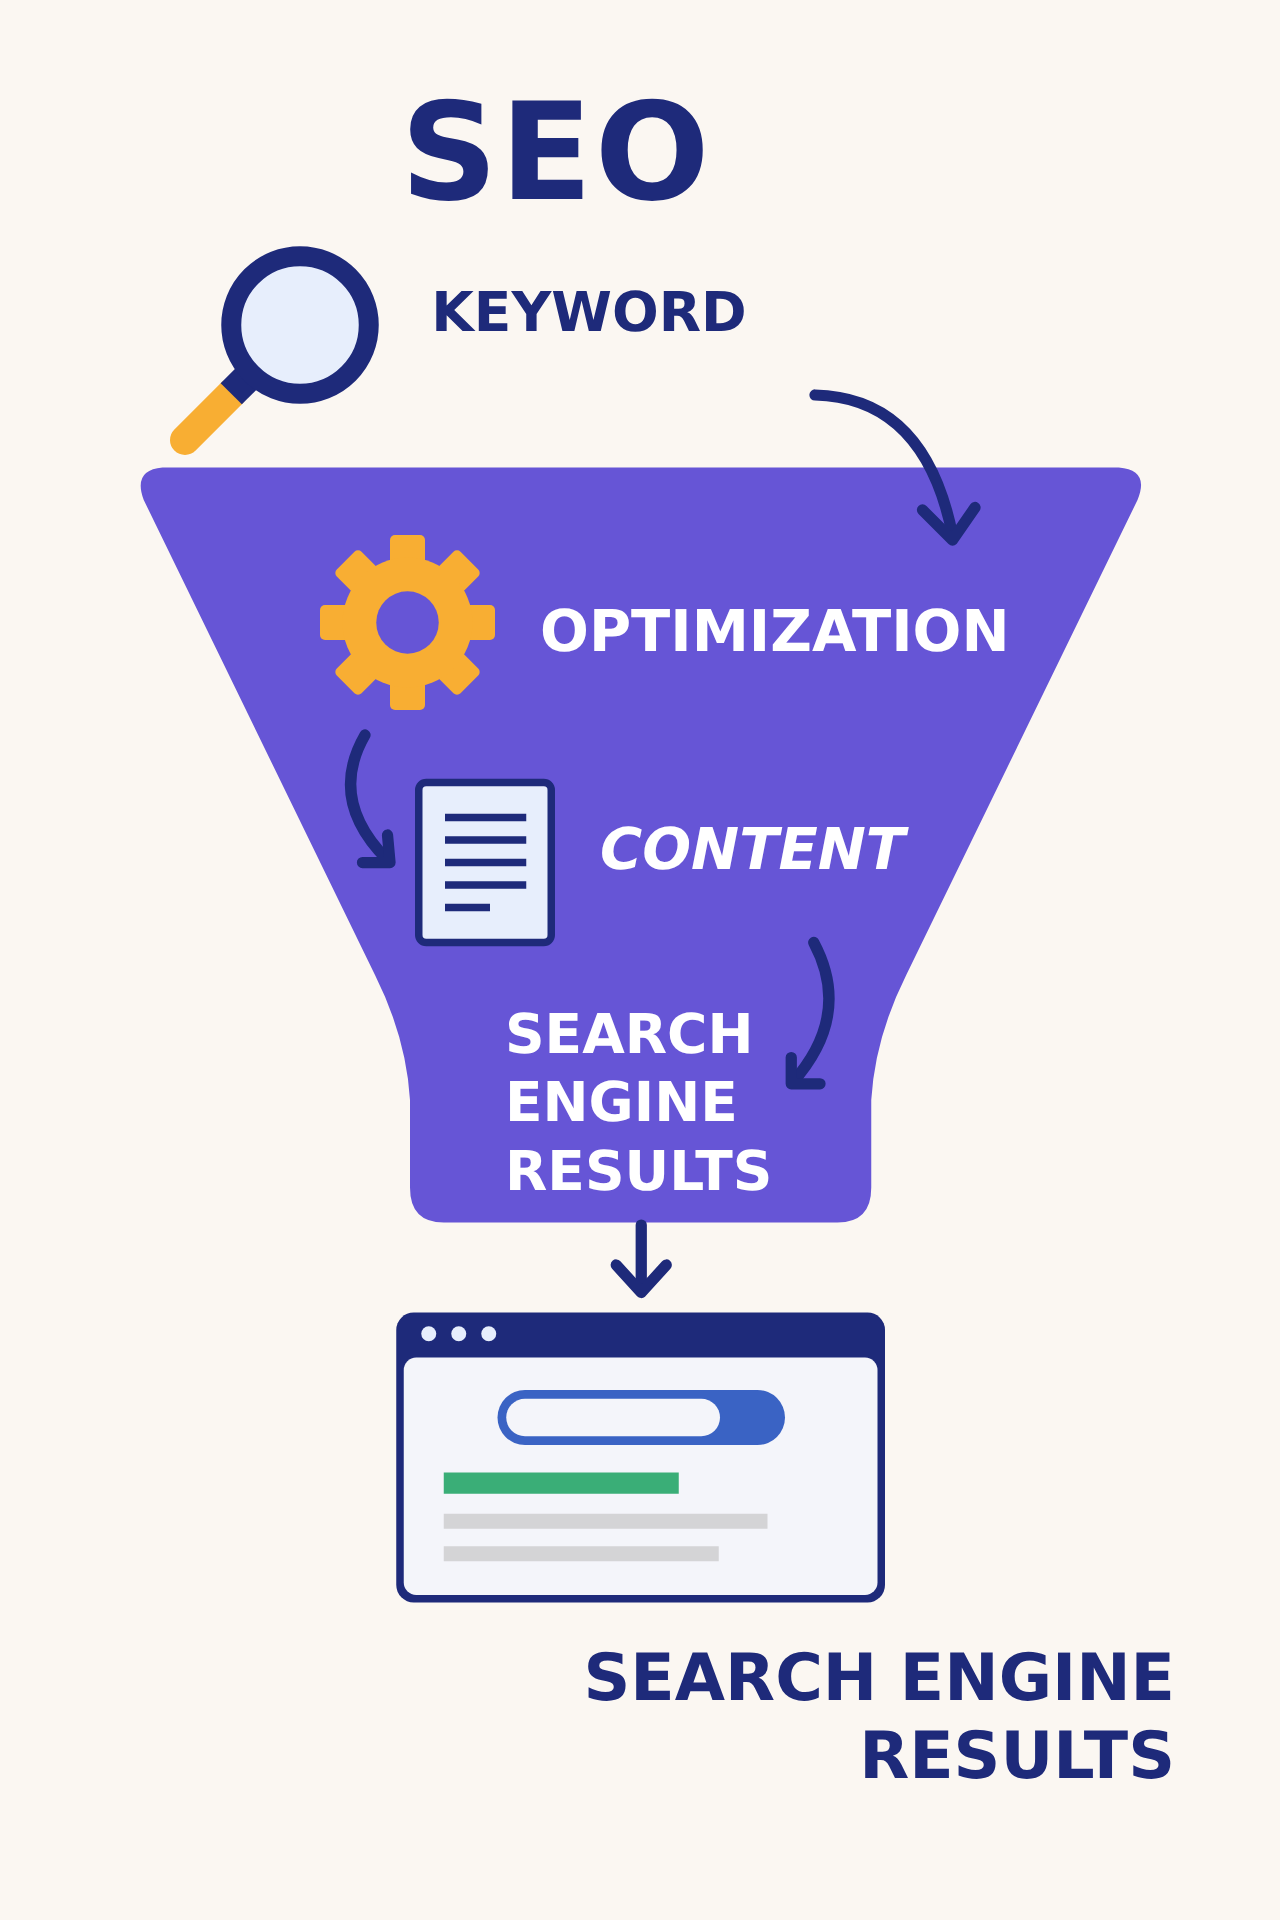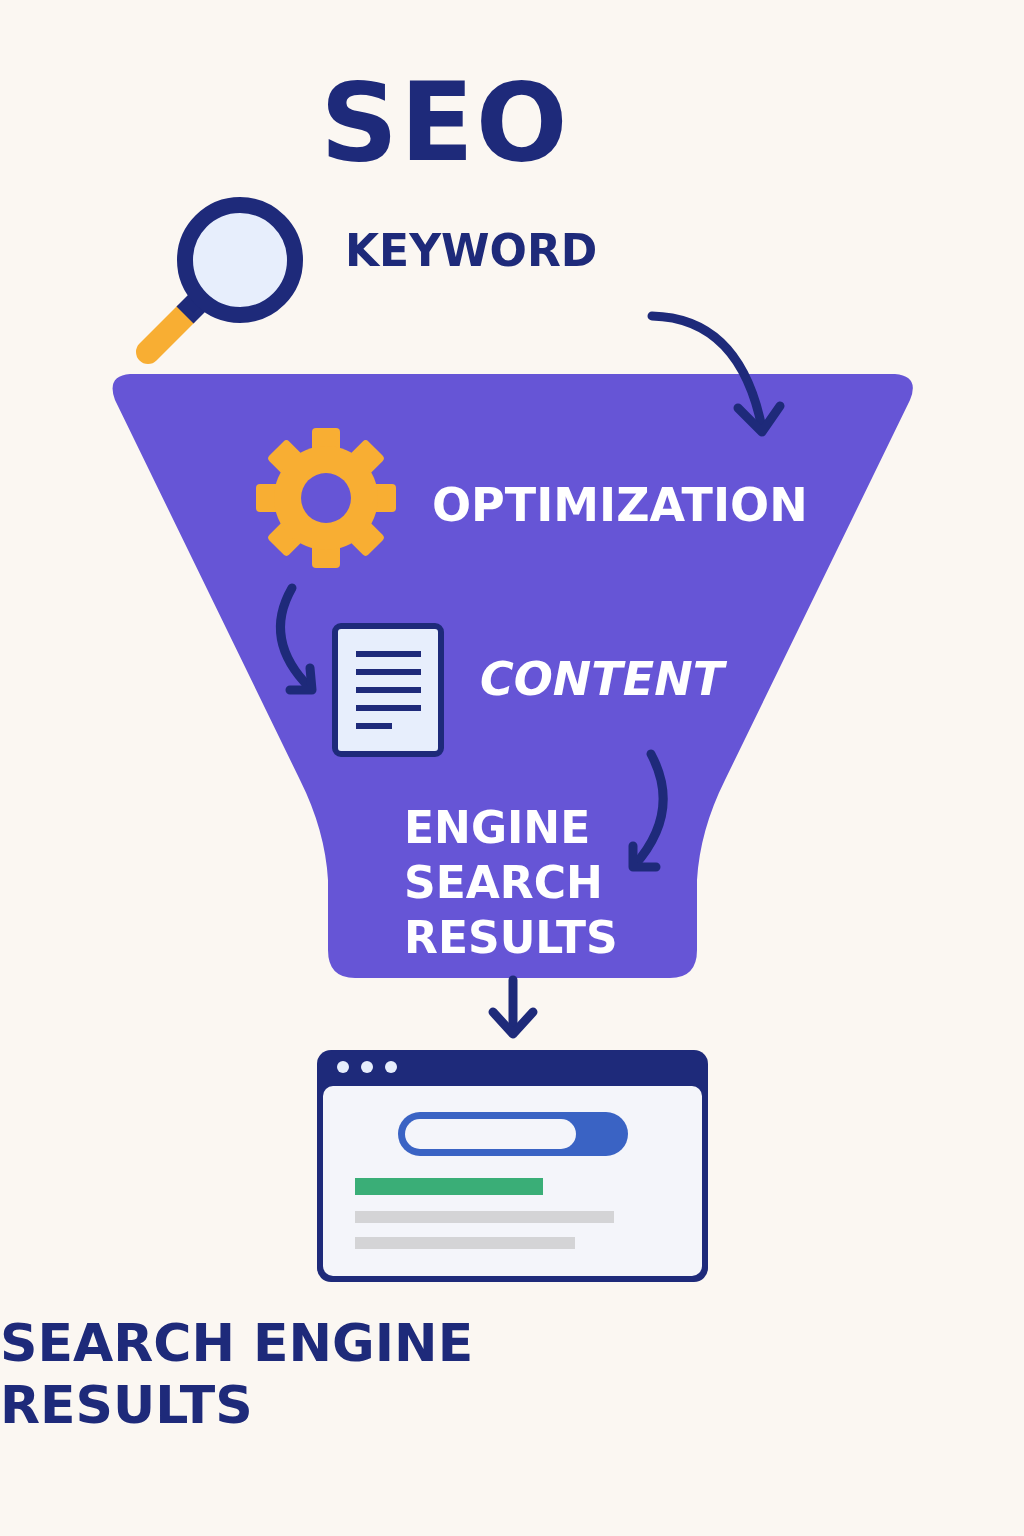--- a/index.html
+++ b/index.html
@@ -4,21 +4,21 @@
 <style>
   html, body { margin: 0; padding: 0; }
   body { width: 1024px; height: 1536px; background: #fbf7f2; position: relative; overflow: hidden; font-family: "DejaVu Sans", "Liberation Sans", sans-serif; }
   .abs { position: absolute; }
   .title { left: 0; width: 890px; top: 60px; text-align: center; font-size: 108px; font-weight: bold; color: #1e2a7a; letter-spacing: 2px; }
   .kw { left: 345px; top: 222px; font-size: 44px; font-weight: bold; color: #1e2a7a; line-height: 58px; }
   .wt { color: #ffffff; font-weight: bold; }
   .opt { left: 432px; top: 462px; font-size: 46px; margin-top: 16px; }
   .content { left: 480px; top: 652px; font-size: 46px; font-style: italic; }
   .ser { left: 404px; top: 800px; font-size: 44px; line-height: 55px; }
-  .bottom { left: 0; width: 940px; top: 1312px; text-align: left; font-size: 52px; font-weight: bold; color: #1e2a7a; line-height: 62px; }
+  .bottom { left: 0; width: 940px; top: 1312px; text-align: right; font-size: 52px; font-weight: bold; color: #1e2a7a; line-height: 62px; }
   svg { position: absolute; left: 0; top: 0; }
 </style>
 </head>
 <body>
 
 <svg width="1024" height="1536" viewBox="0 0 1024 1536">
 
   <path d="M130 374 L895 374 Q920 376 910 400 L725 780 Q700 830 697 880 L697 950 Q697 978 670 978 L355 978 Q328 978 328 950 L328 880 Q325 830 300 780 L115 400 Q106 376 130 374 Z" fill="#6655d6"></path>
 
   <g>
@@ -88,21 +88,21 @@
 <div class="abs title">SEO</div>
 
 <div class="abs kw">
   <div>KEYWORD</div>
 </div>
 
 <div class="abs wt opt">OPTIMIZATION</div>
 <div class="abs wt content">CONTENT</div>
 
 <div class="abs wt ser">
+  <div>SEARCH</div>
   <div>ENGINE</div>
-  <div>SEARCH</div>
   <div>RESULTS</div>
 </div>
 
 <div class="abs bottom">
   <div>SEARCH ENGINE</div>
   <div>RESULTS</div>
 </div>
 
 </body></html>

